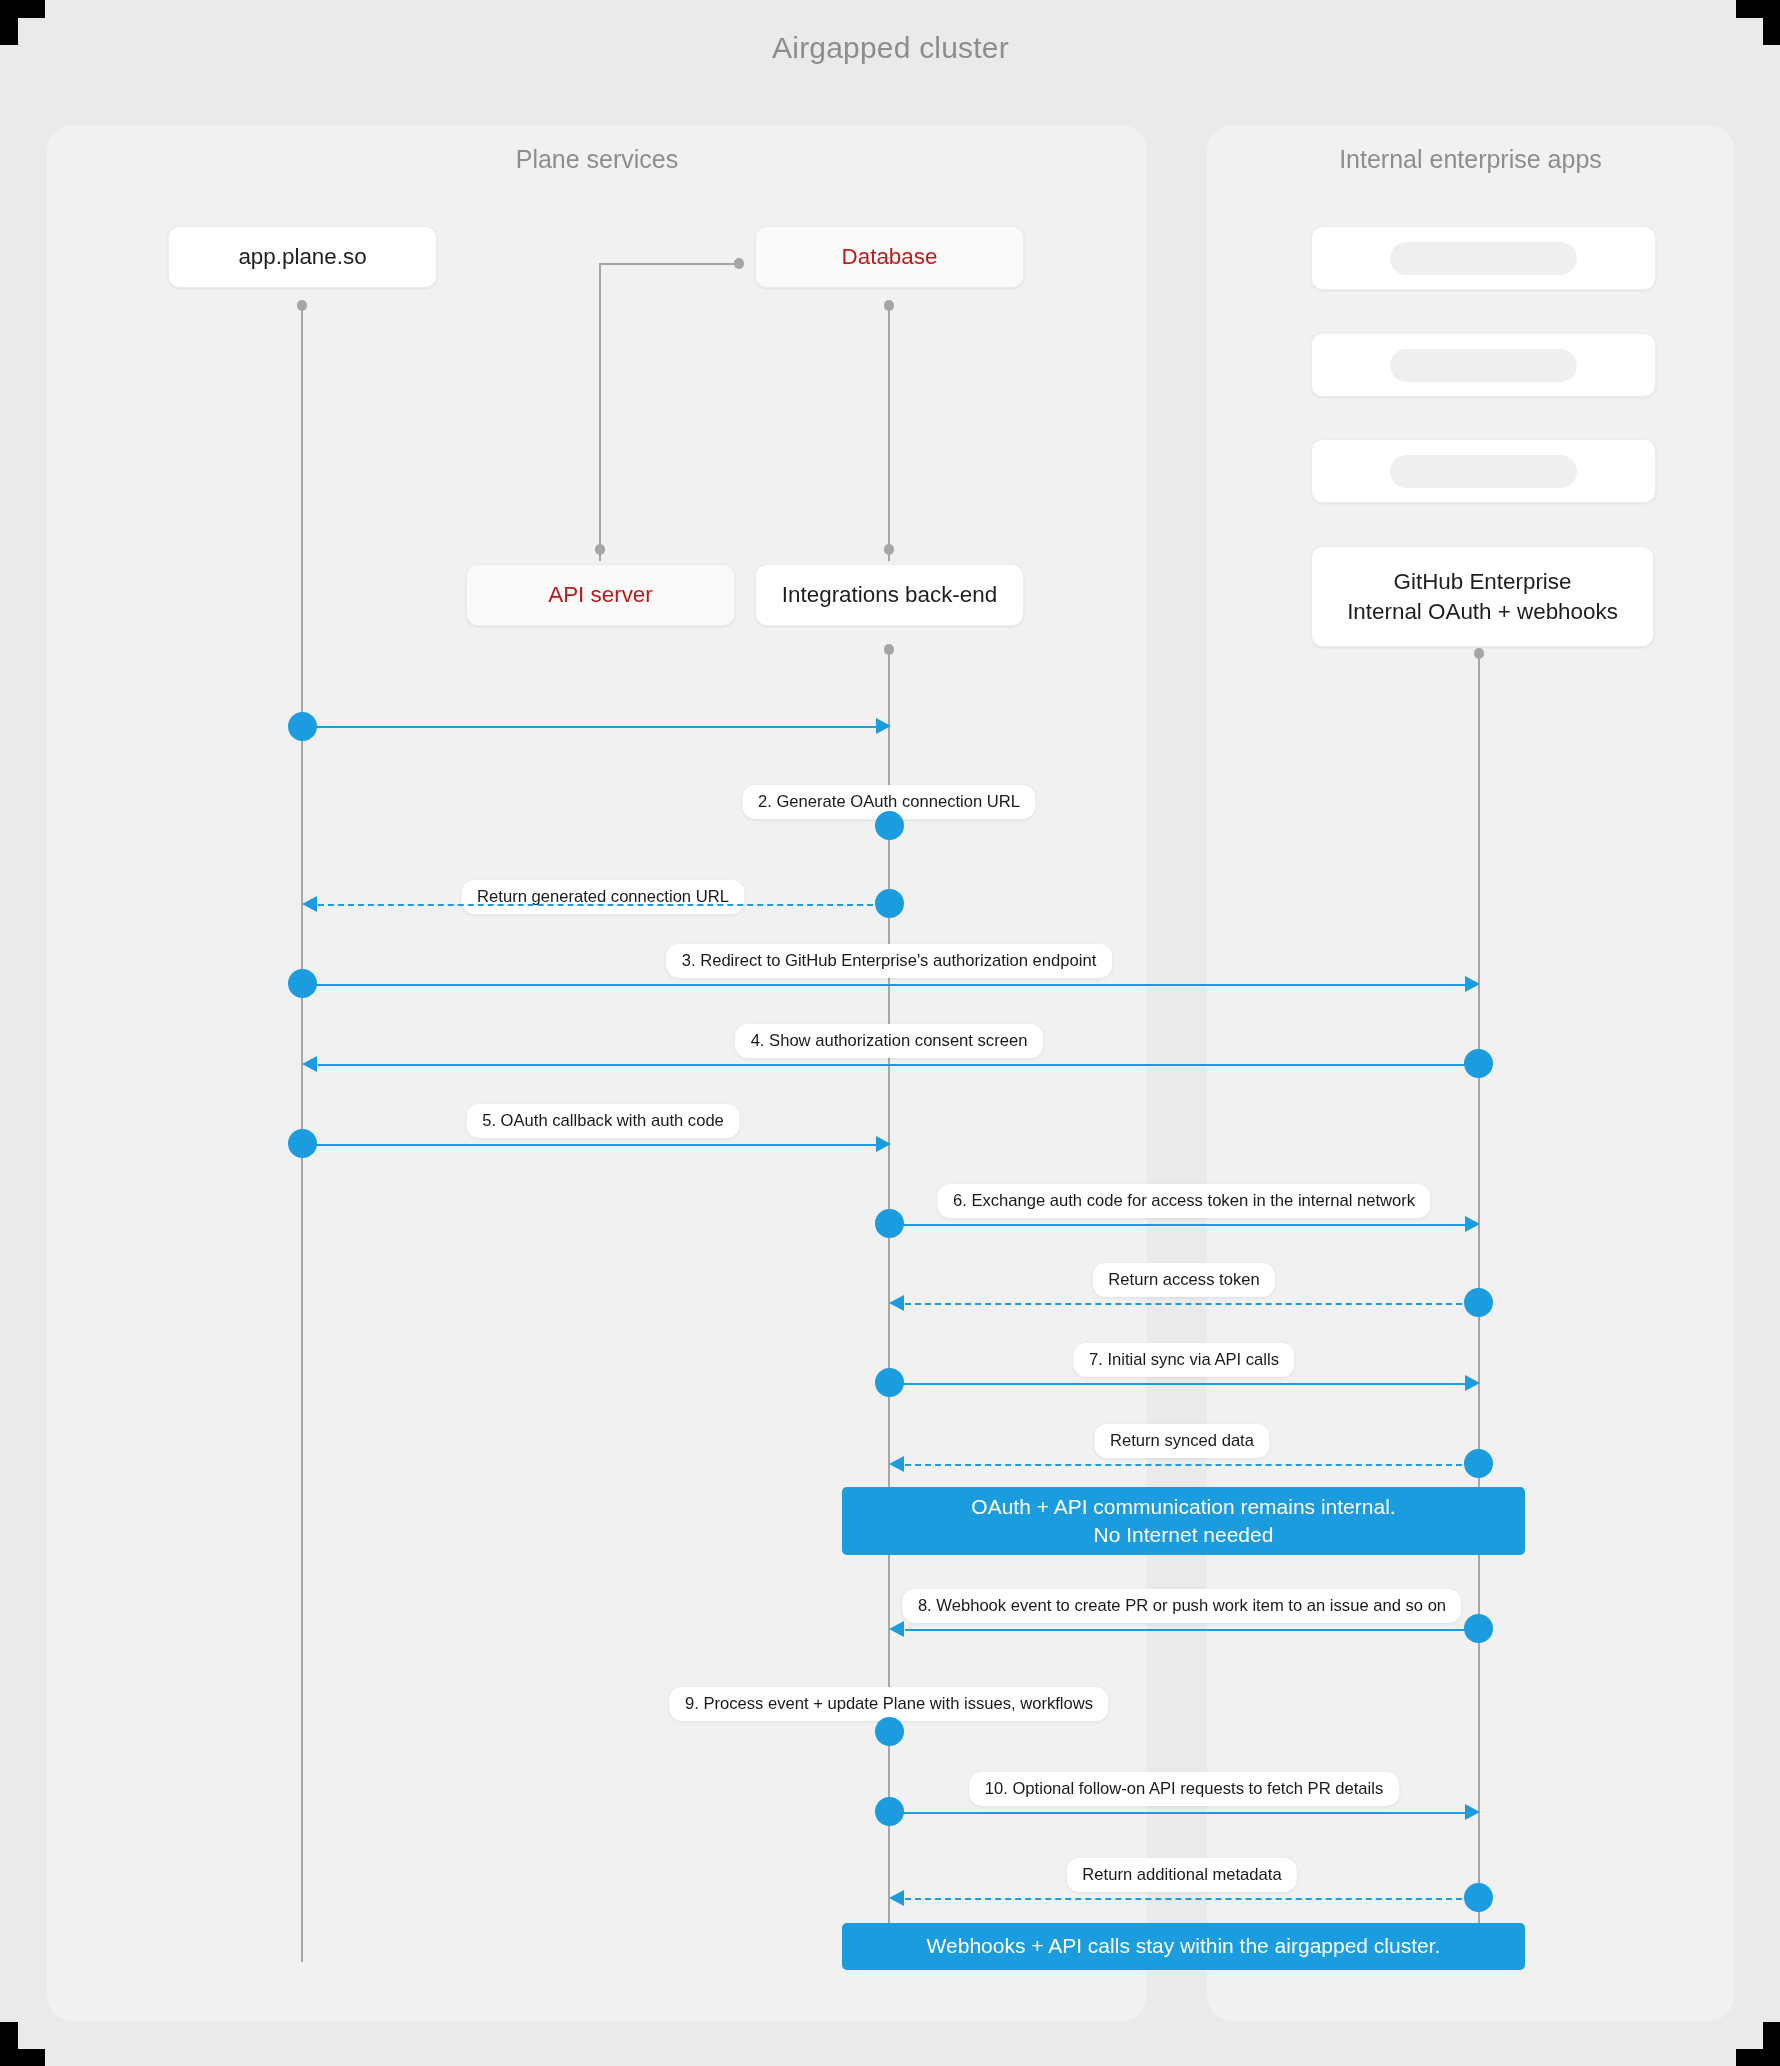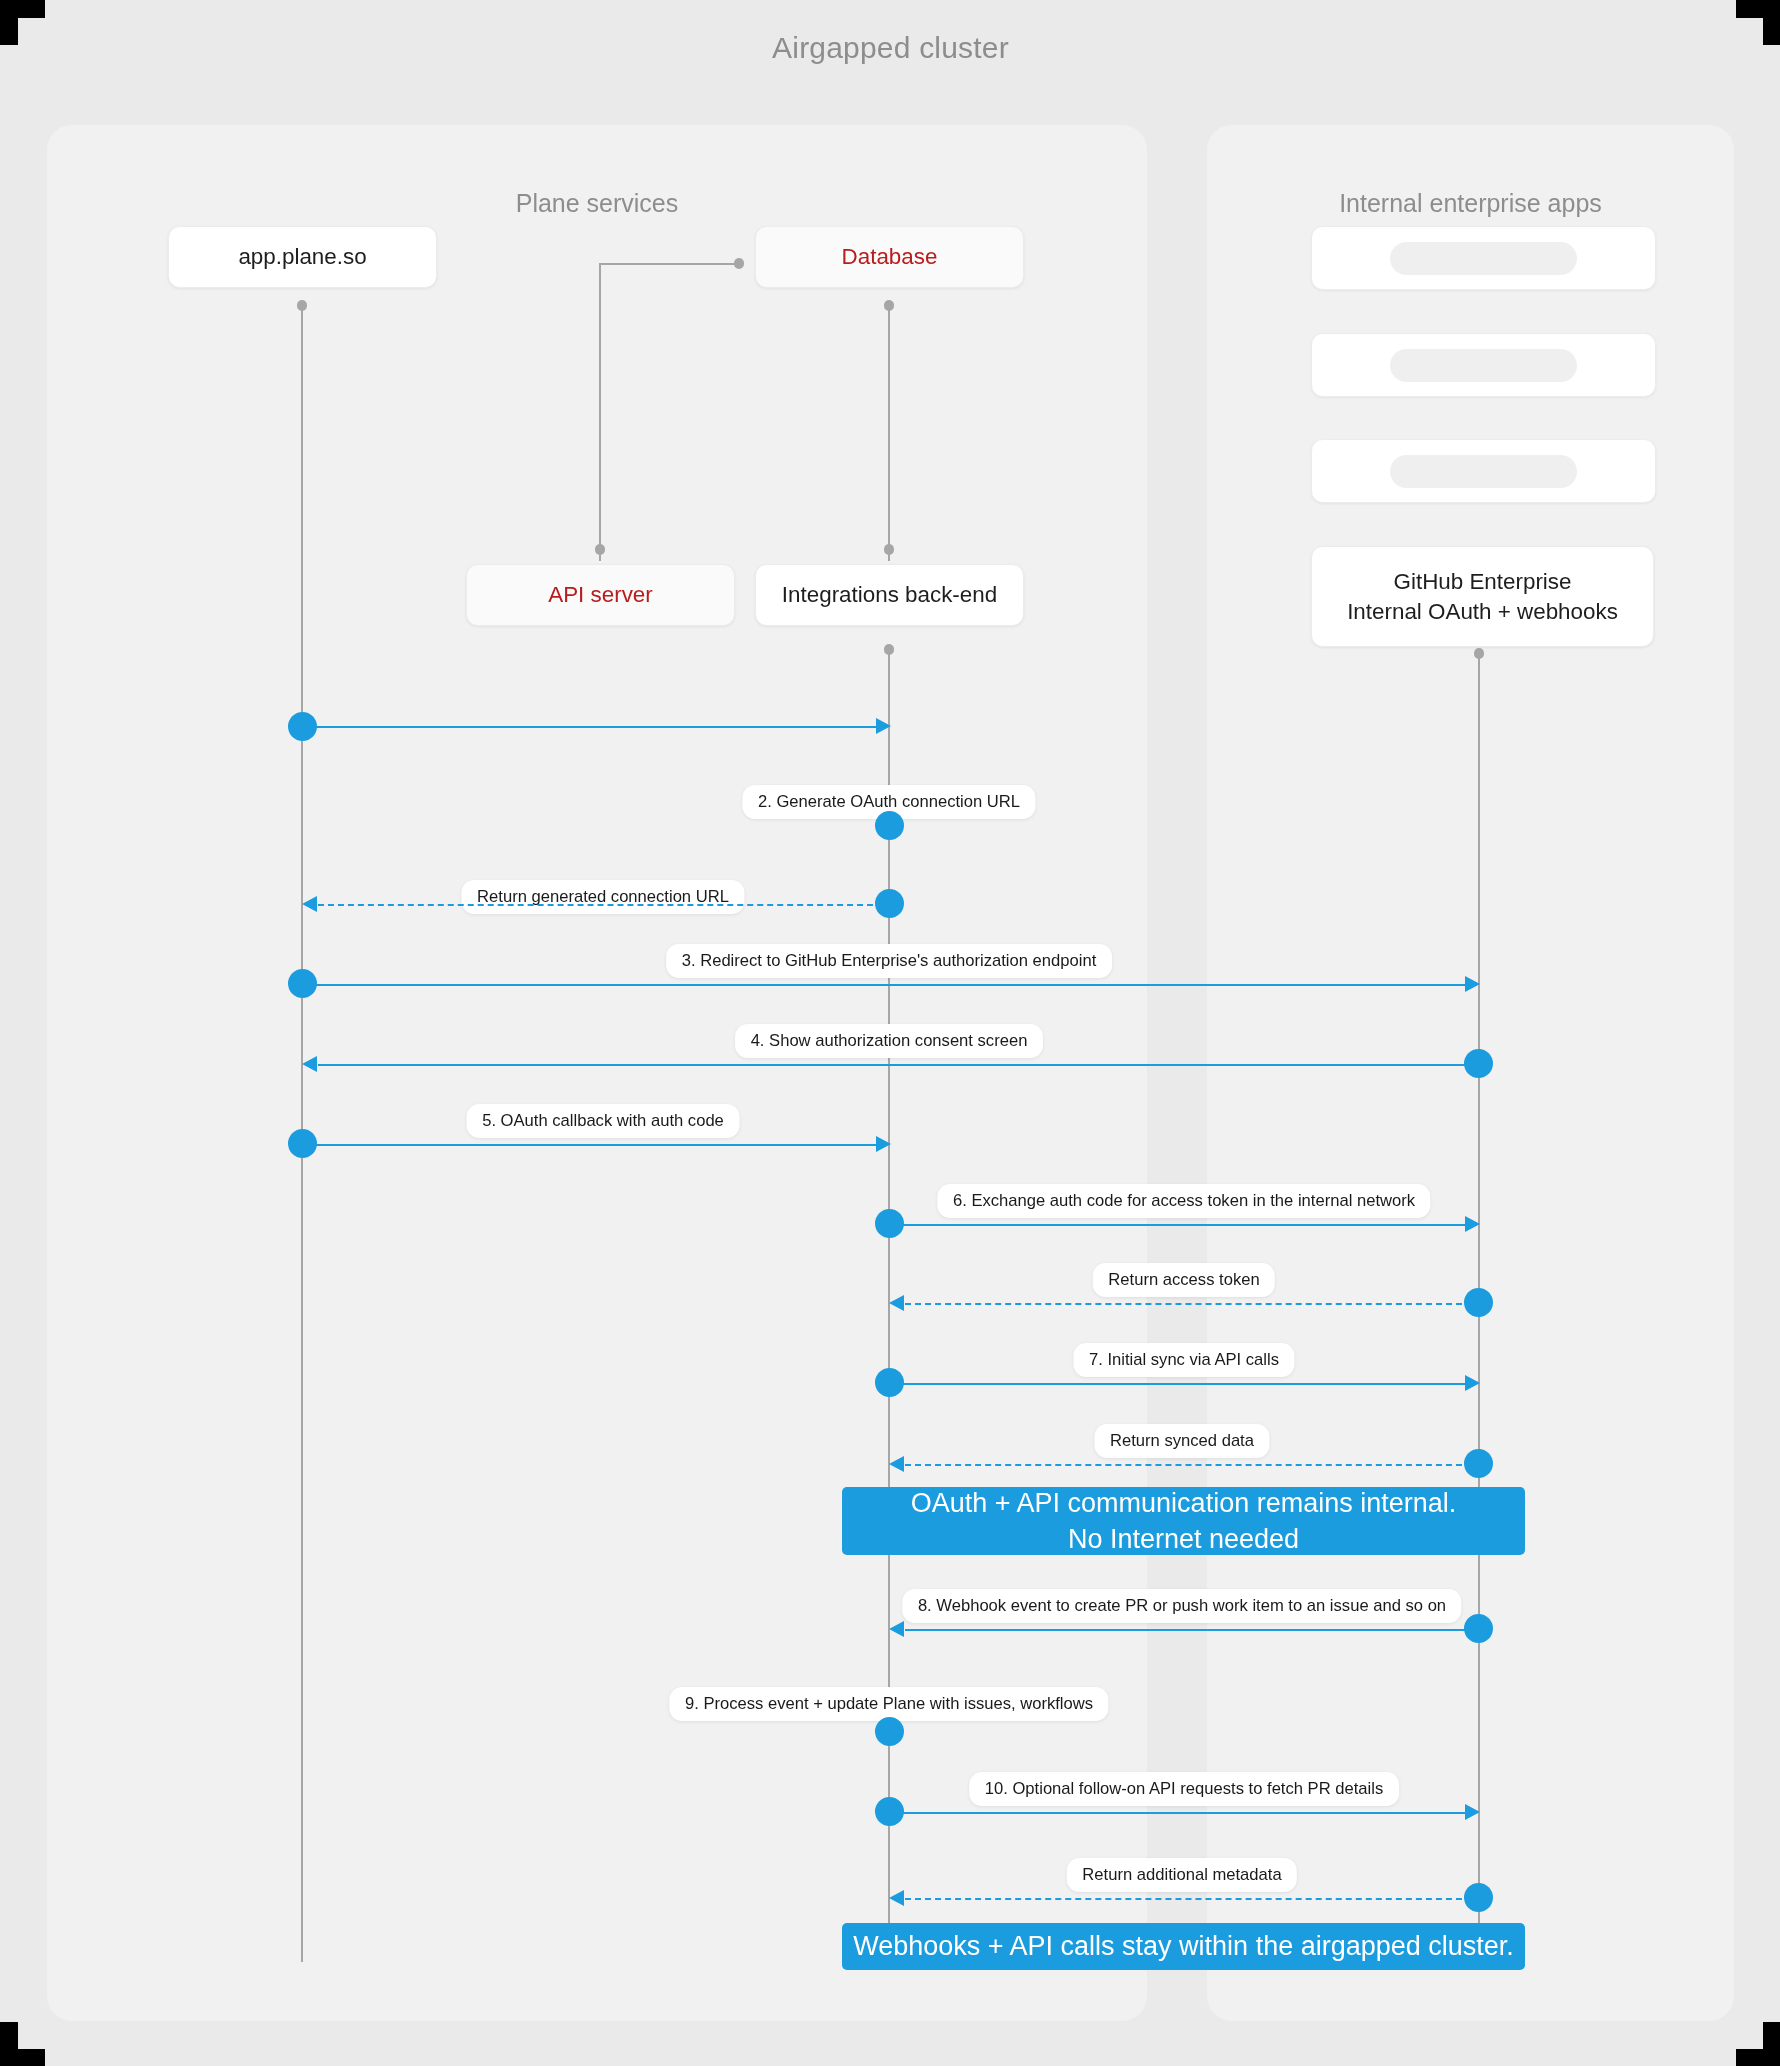--- a/index.html
+++ b/index.html
@@ -26,21 +26,21 @@
   }
 
   
   .panel{
     position:absolute;background:#f1f1f1;border-radius:25px;
   }
   .panel#panel-left{left:47px;top:125px;width:1100px;height:1896px;}
   .panel#panel-right{left:1207px;top:125px;width:527px;height:1896px;}
   .panel-title{
     position:absolute;top:19.5px;left:0;width:100%;text-align:center;
-    font-size:25px;color:#8d8d8d;font-weight:500;margin-top:44px;
+    font-size:25px;color:#8d8d8d;font-weight:500;
   }
 
   
   .node{
     position:absolute;background:#fff;border:1px solid #ececec;border-radius:11.7px;
     box-shadow:0 1px 2.9px rgba(0,0,0,.07);
     display:flex;align-items:center;justify-content:center;
     text-align:center;color:#1e1e1e;font-size:22.4px;line-height:1.3;
     padding:0 13.7px;box-sizing:border-box;
   }
@@ -72,21 +72,21 @@
   .msglabel{
     position:absolute;background:#fff;border-radius:12.7px;
     box-shadow:0 1px 3.9px rgba(0,0,0,.08);
     padding:6.8px 15.6px;font-size:16.6px;color:#1a1a1a;white-space:nowrap;
     transform:translateX(-50%);
   }
 
   .note{
     position:absolute;background:#1b9cdf;color:#fff;border-radius:4.9px;
     display:flex;flex-direction:column;align-items:center;justify-content:center;
-    text-align:center;font-size:27px;line-height:1.35;font-weight:500;
+    text-align:center;font-size:21px;line-height:1.35;font-weight:500;
   }
 </style>
 </head>
 <body>
 
 <div id="stage">
 
   <div class="crop tl"></div>
   <div class="crop tr"></div>
   <div class="crop bl"></div>

